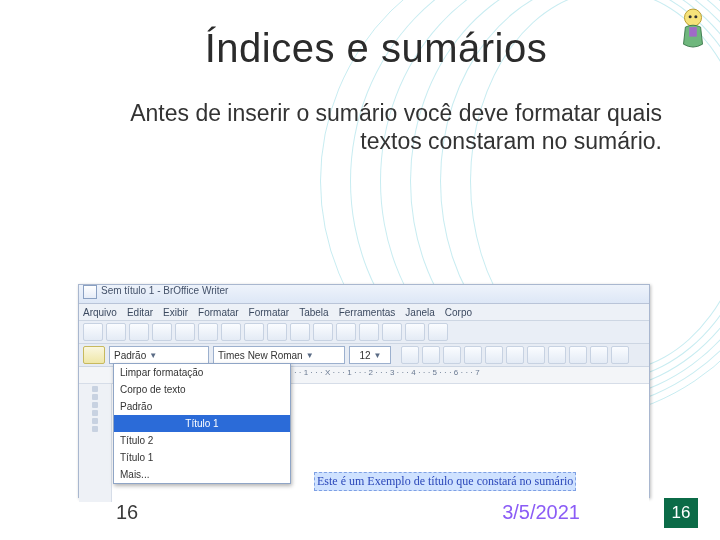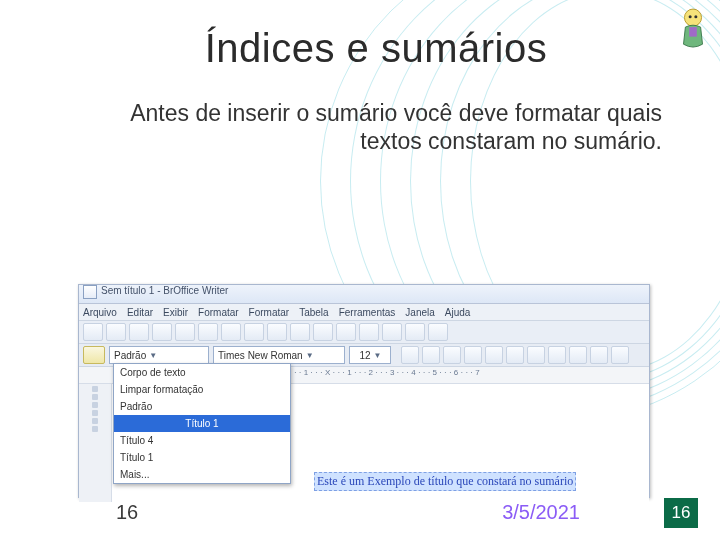--- a/index.html
+++ b/index.html
@@ -279,21 +279,21 @@
 
     <div class="menubar">
       <span>Arquivo</span>
       <span>Editar</span>
       <span>Exibir</span>
       <span>Formatar</span>
       <span>Formatar</span>
       <span>Tabela</span>
       <span>Ferramentas</span>
       <span>Janela</span>
-      <span>Ajuda</span>
+      <span>Corpo</span>
     </div>
 
     <div class="toolbar1">
       <div class="tbtn"></div>
       <div class="tbtn"></div>
       <div class="tbtn"></div>
       <div class="tbtn"></div>
       <div class="tbtn"></div>
       <div class="tbtn"></div>
       <div class="tbtn"></div>
@@ -349,25 +349,25 @@
         <div class="gutter-dot"></div>
         <div class="gutter-dot"></div>
         <div class="gutter-dot"></div>
       </div>
       <div class="page-area">
         <div class="page-text">Este é um Exemplo de título que constará no sumário</div>
       </div>
     </div>
 
     <div class="style-dropdown">
+      <div class="opt">Limpar formatação</div>
       <div class="opt">Corpo de texto</div>
-      <div class="opt">Limpar formatação</div>
       <div class="opt">Padrão</div>
       <div class="opt sel">Título 1</div>
-      <div class="opt">Título 4</div>
+      <div class="opt">Título 2</div>
       <div class="opt">Título 1</div>
       <div class="opt">Mais...</div>
     </div>
 
   </div>
 
   <div class="footer-num-left">16</div>
   <div class="footer-date">3/5/2021</div>
   <div class="footer-badge">16</div>
 

